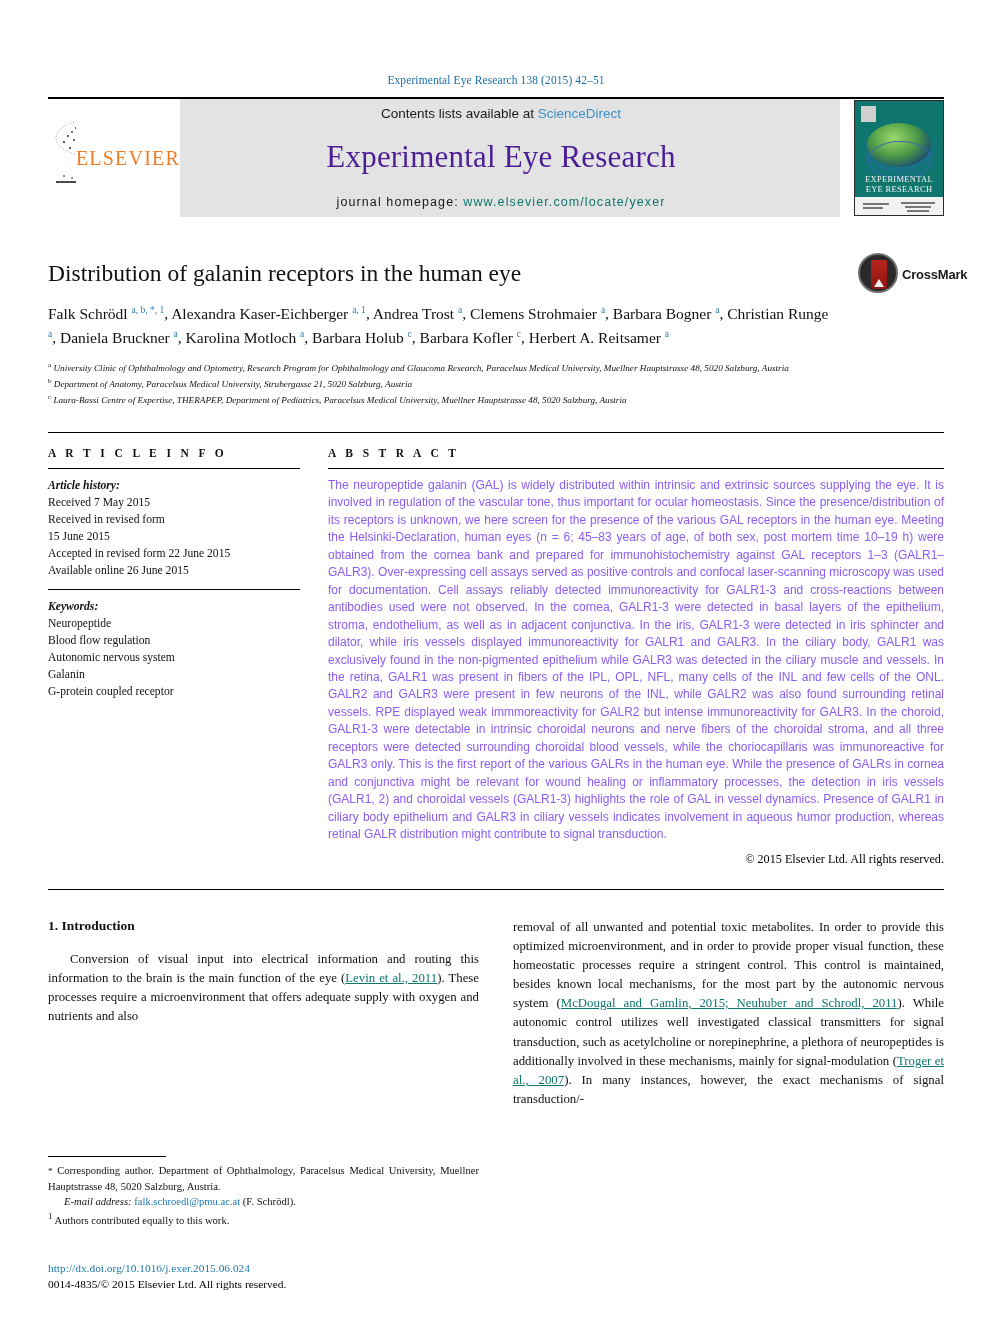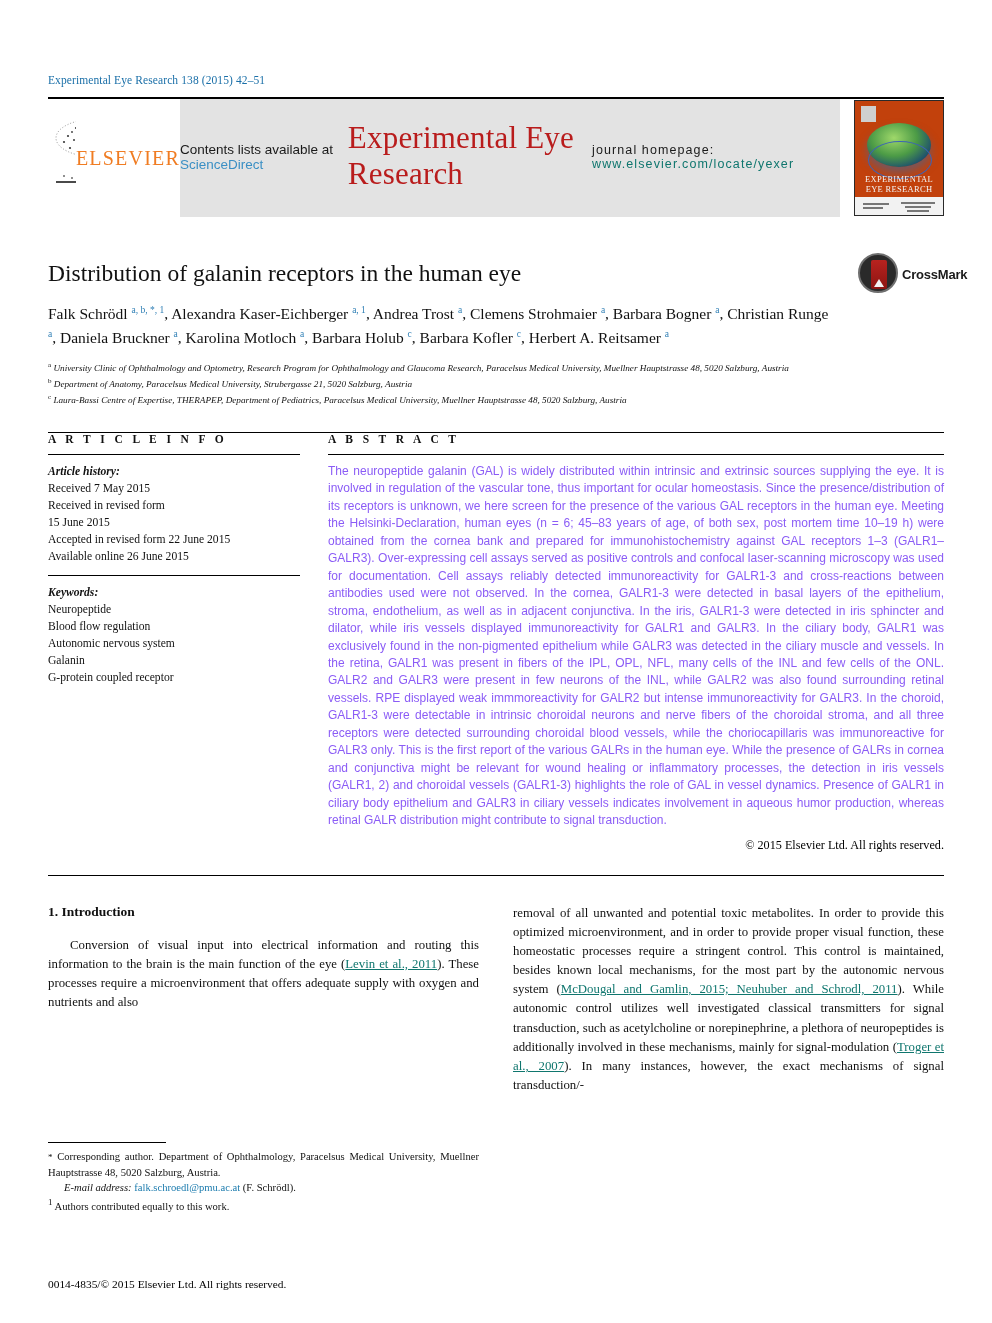--- a/index.html
+++ b/index.html
@@ -18,21 +18,21 @@
   .page {
     width: 992px;
     height: 1323px;
     position: relative;
     box-sizing: border-box;
     padding: 0 48px;
   }
 
   
   .running-head {
-    text-align: left;
+    text-align: center;
     color: #1a6fa8;
     font-size: 11.5px;
     font-family: "Liberation Serif", serif;
     padding-top: 74px;
     letter-spacing: 0.1px;
   }
 
   
   .masthead {
     margin-top: 11px;
@@ -61,38 +61,38 @@
     font-family: "Liberation Serif", serif;
     font-size: 20px;
     letter-spacing: 1.2px;
     line-height: 1;
     margin-top: 1px;
   }
   .mast-center {
     flex: 1 1 auto;
     background: #e3e3e3;
     display: flex;
-    flex-direction: row;
+    flex-direction: column;
     justify-content: center;
     align-items: center;
     padding: 6px 18px 8px 0;
   }
   .contents-line {
     font-family: "Liberation Sans", sans-serif;
     font-size: 13.5px;
     color: #1a1a1a;
   }
   .contents-line .sd {
     color: #3a8fc4;
   }
   .journal-name {
     font-family: "Liberation Serif", serif;
     font-size: 31px;
     margin: 18px 0 20px 0;
-    color: #b91c1c;
+    color: #4c1d95;
     letter-spacing: 0.2px;
   }
   .homepage-line {
     font-family: "Liberation Sans", sans-serif;
     font-size: 12.5px;
     letter-spacing: 1.1px;
     color: #1a1a1a;
   }
   .homepage-line .url {
     color: #0f766e;
@@ -101,21 +101,21 @@
   .mast-right {
     width: 104px;
     flex: 0 0 104px;
     display: flex;
     align-items: center;
     justify-content: flex-end;
   }
   .cover {
     width: 90px;
     height: 116px;
-    background: #c2410c;
+    background: #0f766e;
     position: relative;
     overflow: hidden;
     border: 1px solid #2a2a2a;
     box-sizing: border-box;
   }
   .cover-eye {
     position: absolute;
     left: 12px;
     top: 22px;
     width: 64px;
@@ -257,20 +257,21 @@
   .affiliations sup {
     font-size: 7px;
     font-style: normal;
     vertical-align: super;
   }
 
   
   .info-abstract {
     margin-top: 24px;
     border-top: 1.5px solid #000;
+    padding-top: 14px;
     display: flex;
     gap: 28px;
   }
   .col-info {
     width: 252px;
     flex: 0 0 252px;
   }
   .col-abstract {
     flex: 1 1 auto;
   }
@@ -540,16 +541,17 @@
         <div class="fn"><sup>1</sup> Authors contributed equally to this work.</div>
       </div>
     </div>
 
     <div class="bcol">
       <p class="body-p noindent">removal of all unwanted and potential toxic metabolites. In order to provide this optimized microenvironment, and in order to provide proper visual function, these homeostatic processes require a stringent control. This control is maintained, besides known local mechanisms, for the most part by the autonomic nervous system (<span class="cite">McDougal and Gamlin, 2015; Neuhuber and Schrodl, 2011</span>). While autonomic control utilizes well investigated classical transmitters for signal transduction, such as acetylcholine or norepinephrine, a plethora of neuropeptides is additionally involved in these mechanisms, mainly for signal-modulation (<span class="cite">Troger et al., 2007</span>). In many instances, however, the exact mechanisms of signal transduction/-</p>
     </div>
   </div>
 
   <div class="doi-block">
+    <div class="doi">http://dx.doi.org/10.1016/j.exer.2015.06.024</div>
     <div>0014-4835/© 2015 Elsevier Ltd. All rights reserved.</div>
   </div>
 
 </div>
 
 </body></html>

